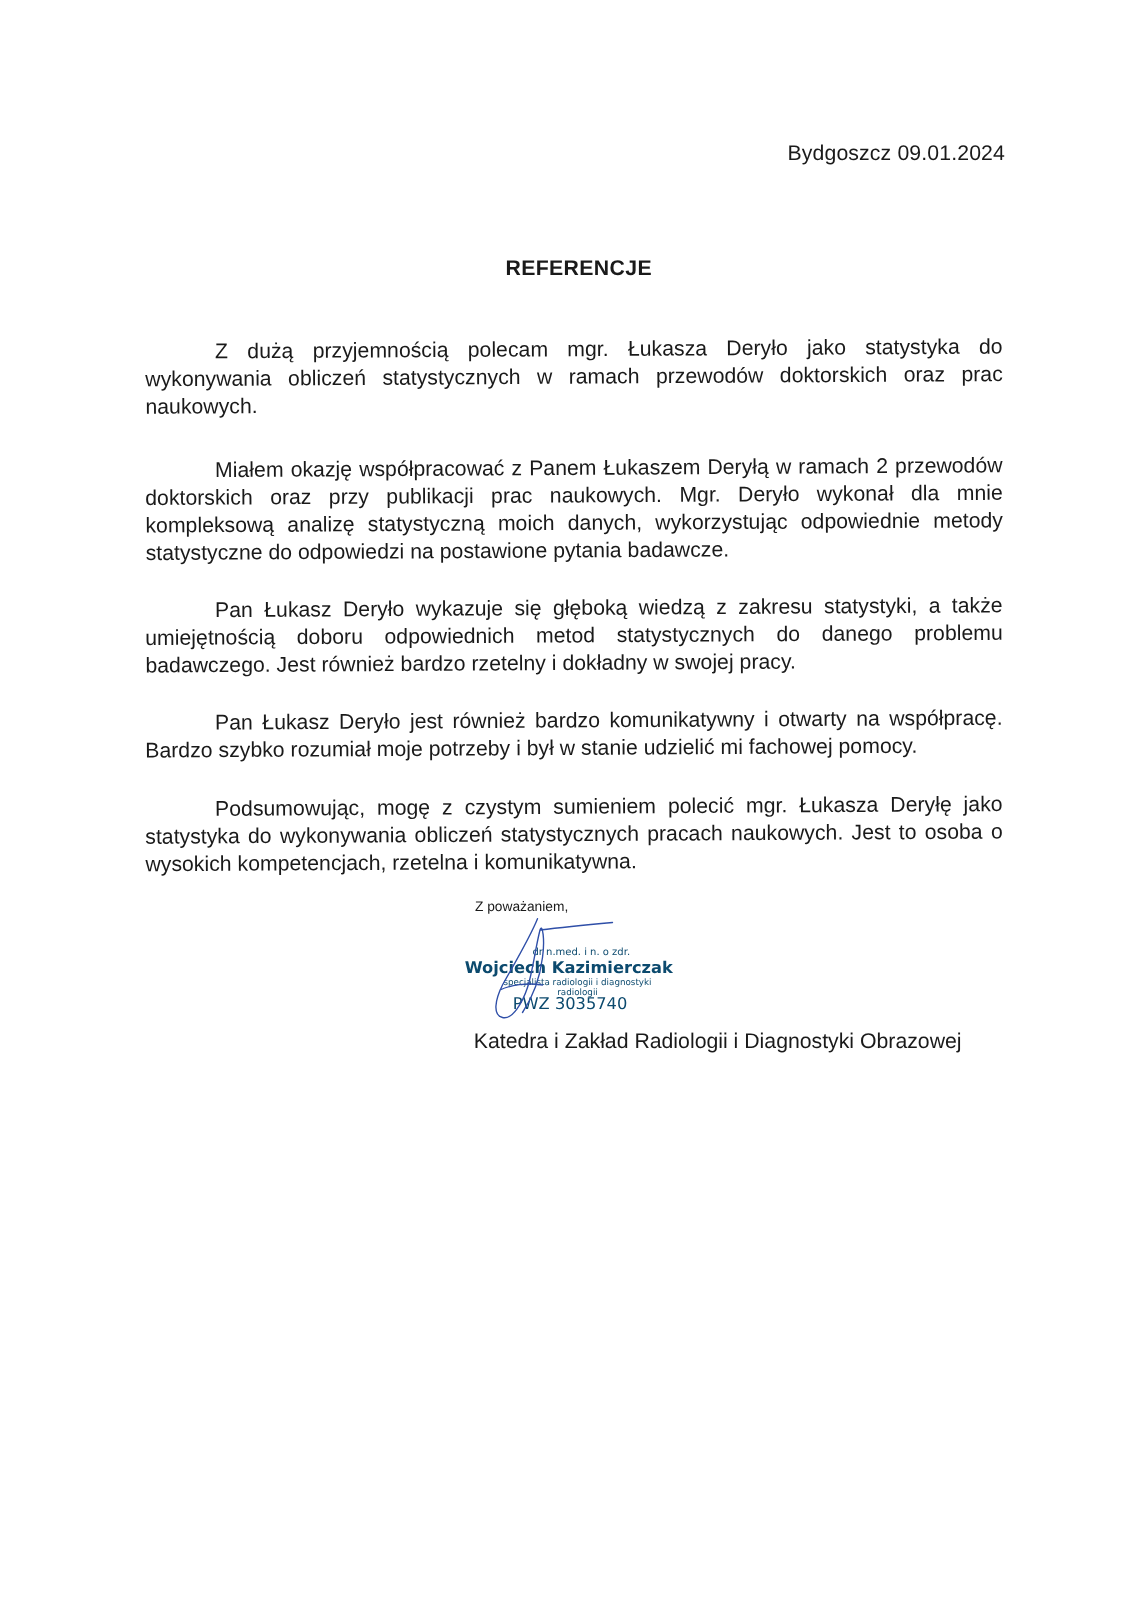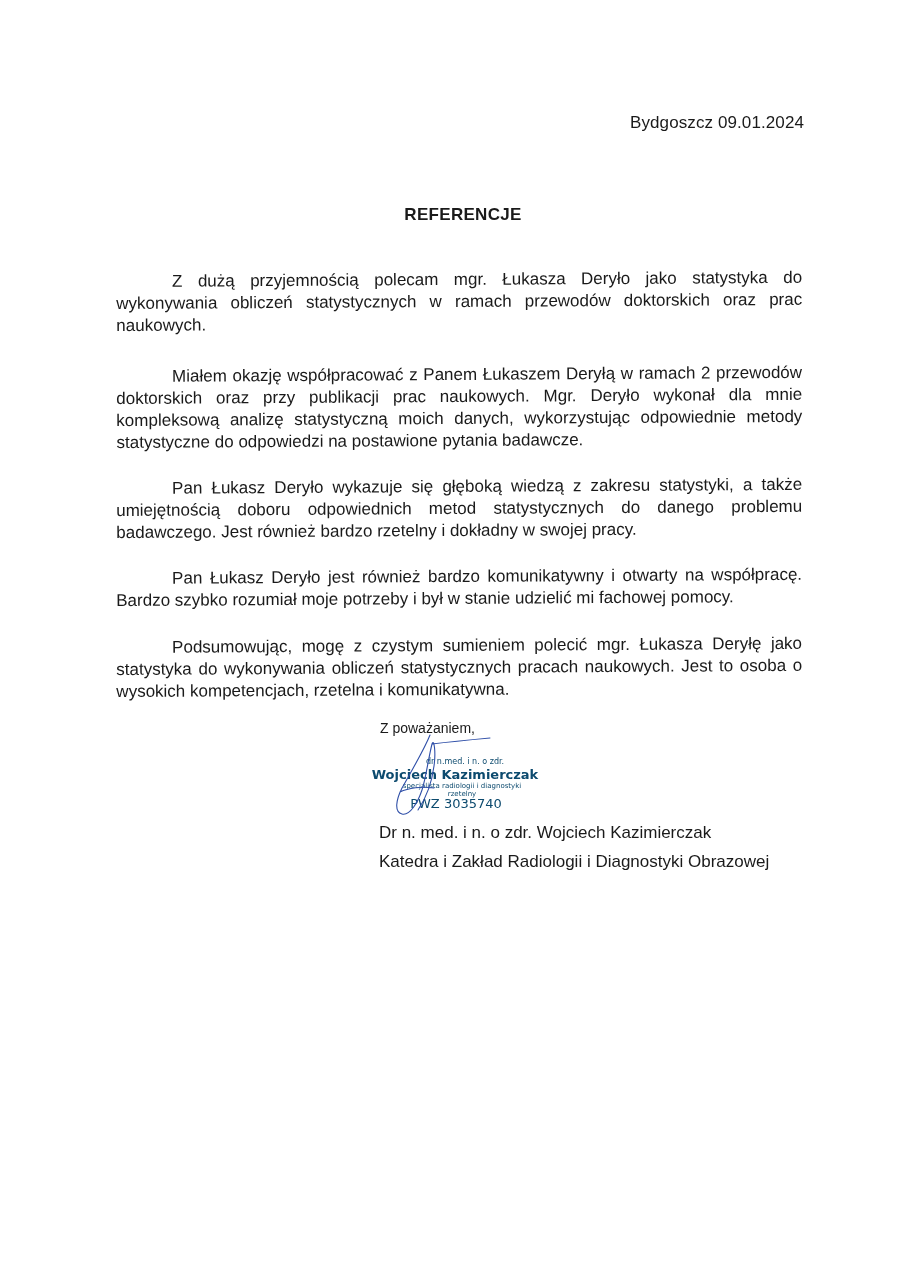--- a/index.html
+++ b/index.html
@@ -22,21 +22,21 @@
     font-size: 17px; line-height: 22px; text-align: justify;
     transform: rotate(-0.35deg); transform-origin: left top;
   }
   .body-text p { margin: 0; text-indent: 56px; }
   .p1 { top: 271px; }
   .p2 { top: 366px; }
   .p3 { top: 478px; }
   .p4 { top: 568px; }
   .p5 { top: 637px; }
   .closing {
-    position: absolute; left: 380px; top: 720px; font-size: 14px;
+    position: absolute; left: 380px; top: 720px; font-size: 11px;
   }
   .stamp {
     position: absolute; left: 370px; top: 757px; width: 170px;
     font-family: "DejaVu Sans", sans-serif; color: #0c4a6e; text-align: center;
   }
   .stamp .st1 { font-size: 8px; line-height: 10px; margin-left: 20px; }
   .stamp .st2 { font-size: 13px; font-weight: bold; line-height: 15px; }
   .stamp .st3 { font-size: 7px; line-height: 8px; margin-left: 14px; }
   .stamp .st4 { font-size: 7px; line-height: 8px; margin-left: 14px; }
   .stamp .st5 { font-size: 13px; line-height: 11px; margin-left: 2px; }
@@ -71,25 +71,24 @@
   <div class="body-text p5">
       <p>Podsumowując, mogę z czystym sumieniem polecić mgr. Łukasza Deryłę jako statystyka do wykonywania obliczeń statystycznych pracach naukowych. Jest to osoba o wysokich kompetencjach, rzetelna i komunikatywna.</p>
     </div>
 
   <div class="closing">Z poważaniem,</div>
 
   <div class="stamp">
     <div class="st1">dr n.med. i n. o zdr.</div>
     <div class="st2">Wojciech Kazimierczak</div>
     <div class="st3">specjalista radiologii i diagnostyki</div>
-    <div class="st4">rzetelny</div>
+    <div class="st4">radiologii</div>
     <div class="st5">PWZ 3035740</div>
   </div>
 
   <svg class="signature" viewBox="0 0 110 90">
     <path id="sig-path" fill="none" stroke-width="1.1" stroke-linecap="round" d="M42 5 C36 20, 24 40, 14 58 C8 70, 6 82, 14 84 C22 86, 30 72, 34 60 C38 48, 40 30, 44 14 C46 8, 48 22, 46 36 C44 52, 38 68, 30 80 M44 14 C60 12, 80 10, 102 8 M12 62 C20 58, 34 56, 46 58" stroke="#2f4fa8"></path>
   </svg>
 
   <div class="sig-block">
-    <div>Dr n. med. i n. o zdr. Wojciech Kazimierczak</div>
     <div>Katedra i Zakład Radiologii i Diagnostyki Obrazowej</div>
   </div>
 </div>
 
 </body></html>

